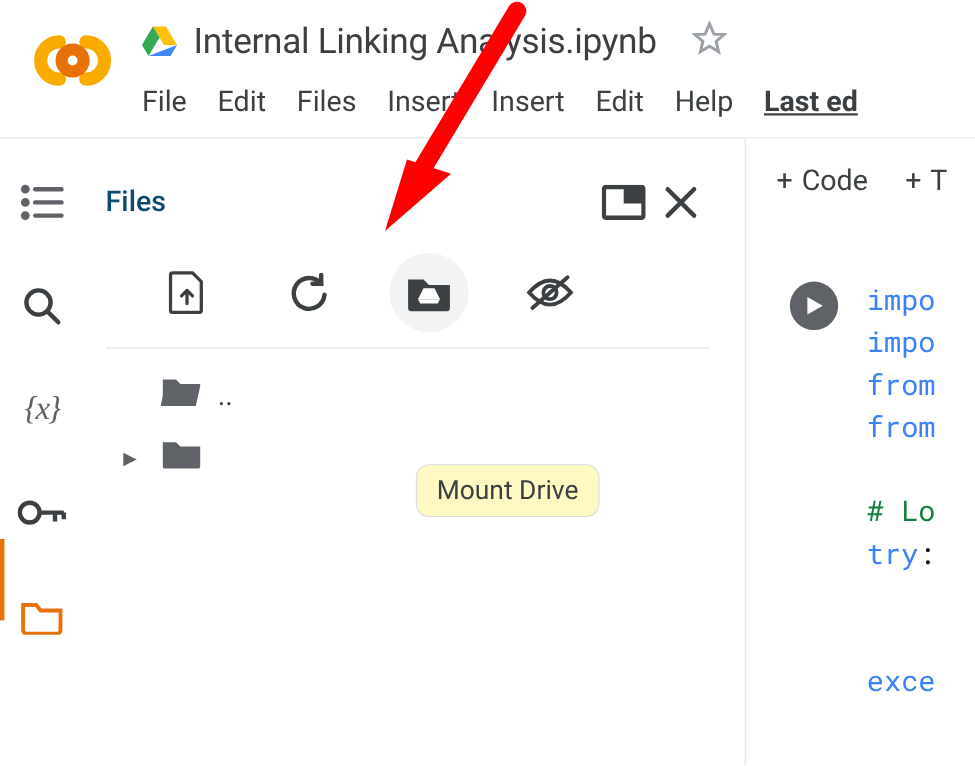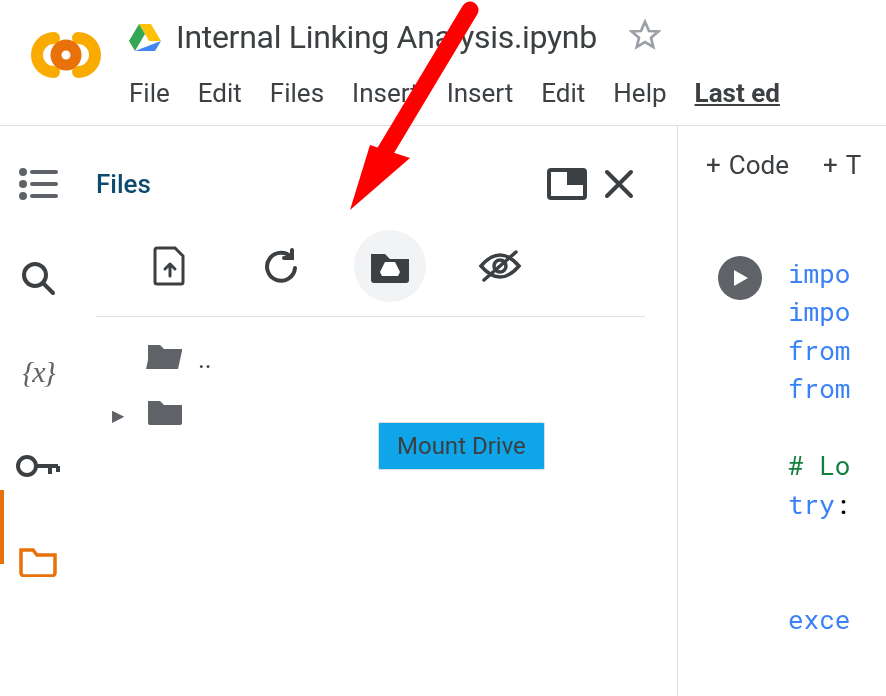--- a/index.html
+++ b/index.html
@@ -103,24 +103,24 @@
       display: flex; align-items: center; justify-content: center;
       color: #3c4043;
       border-radius: 999px;
       cursor: pointer;
     }
     .tb-btn.hovered { background: #f1f3f4; }
     .tooltip {
       position: absolute;
       left: 302px;
       top: 296px;
-      background: #0ea5e9;
+      background: #fef9c3;
       color: #3c4043;
       border: 1px solid #dadce0;
-      border-radius: 2px;
+      border-radius: 12px;
       padding: 9px 18px;
       font-size: 24px;
       z-index: 5;
     }
     .file-tree {
       padding: 14px 0 0 30px;
       font-size: 26px;
       color: #3c4043;
     }
     .file-row {

